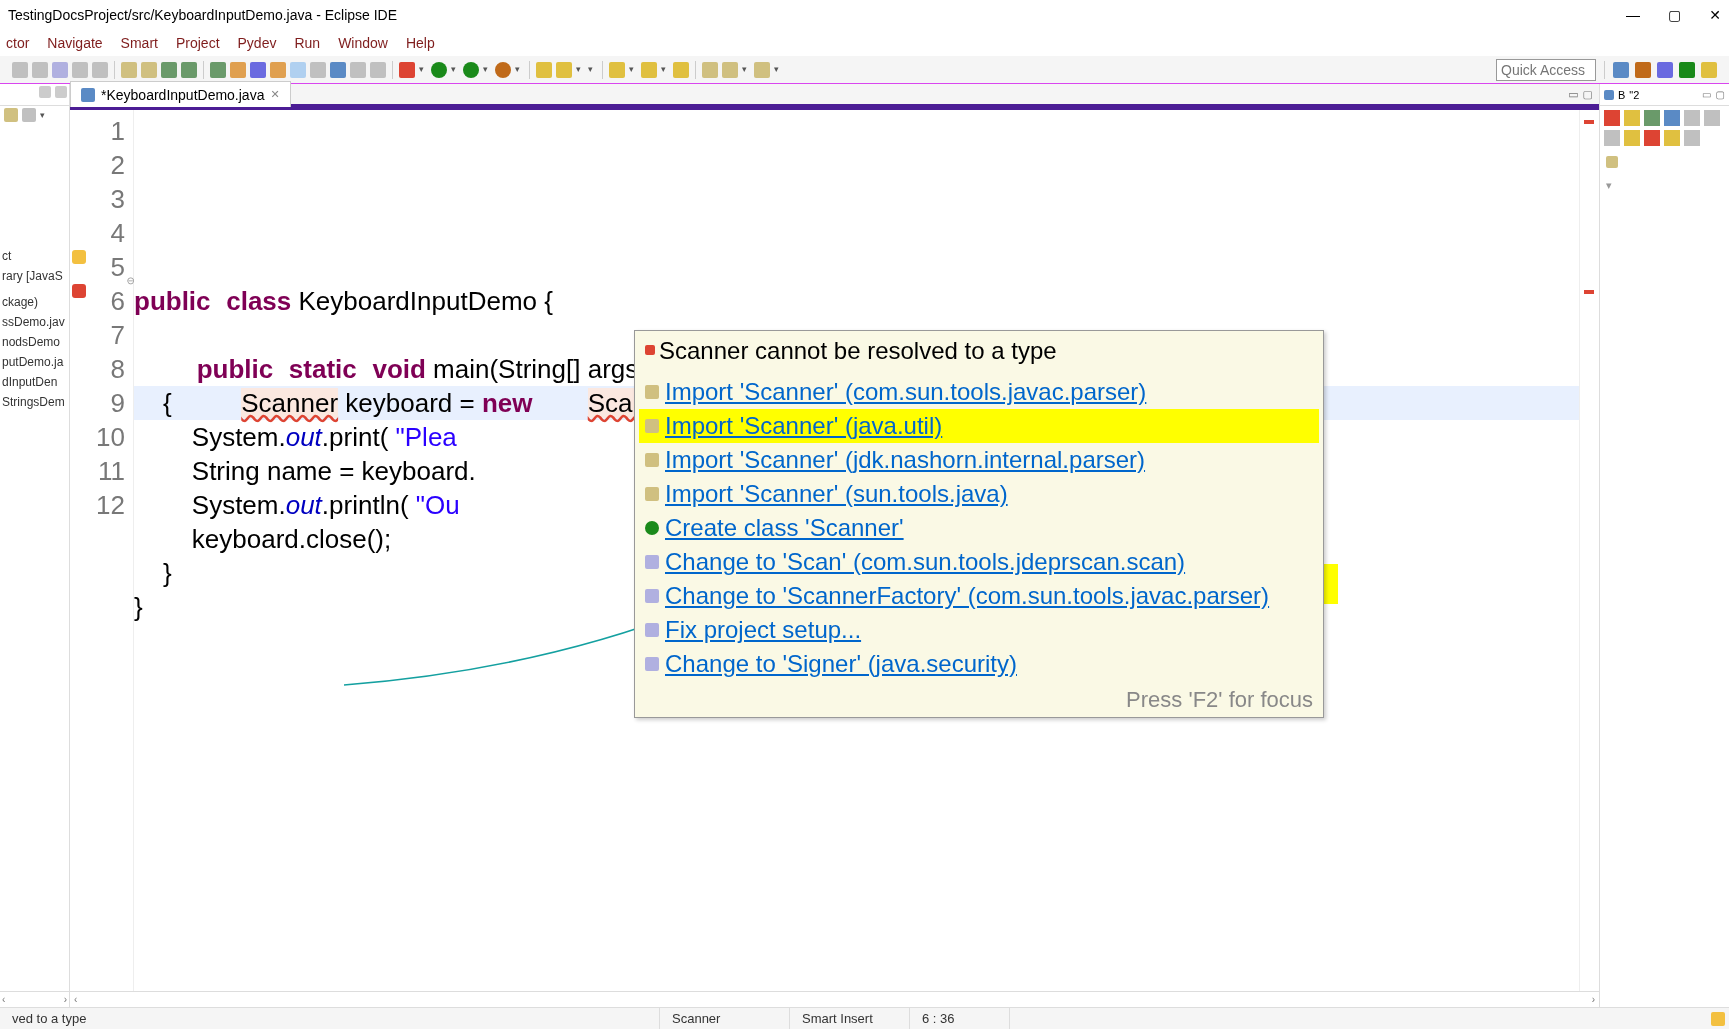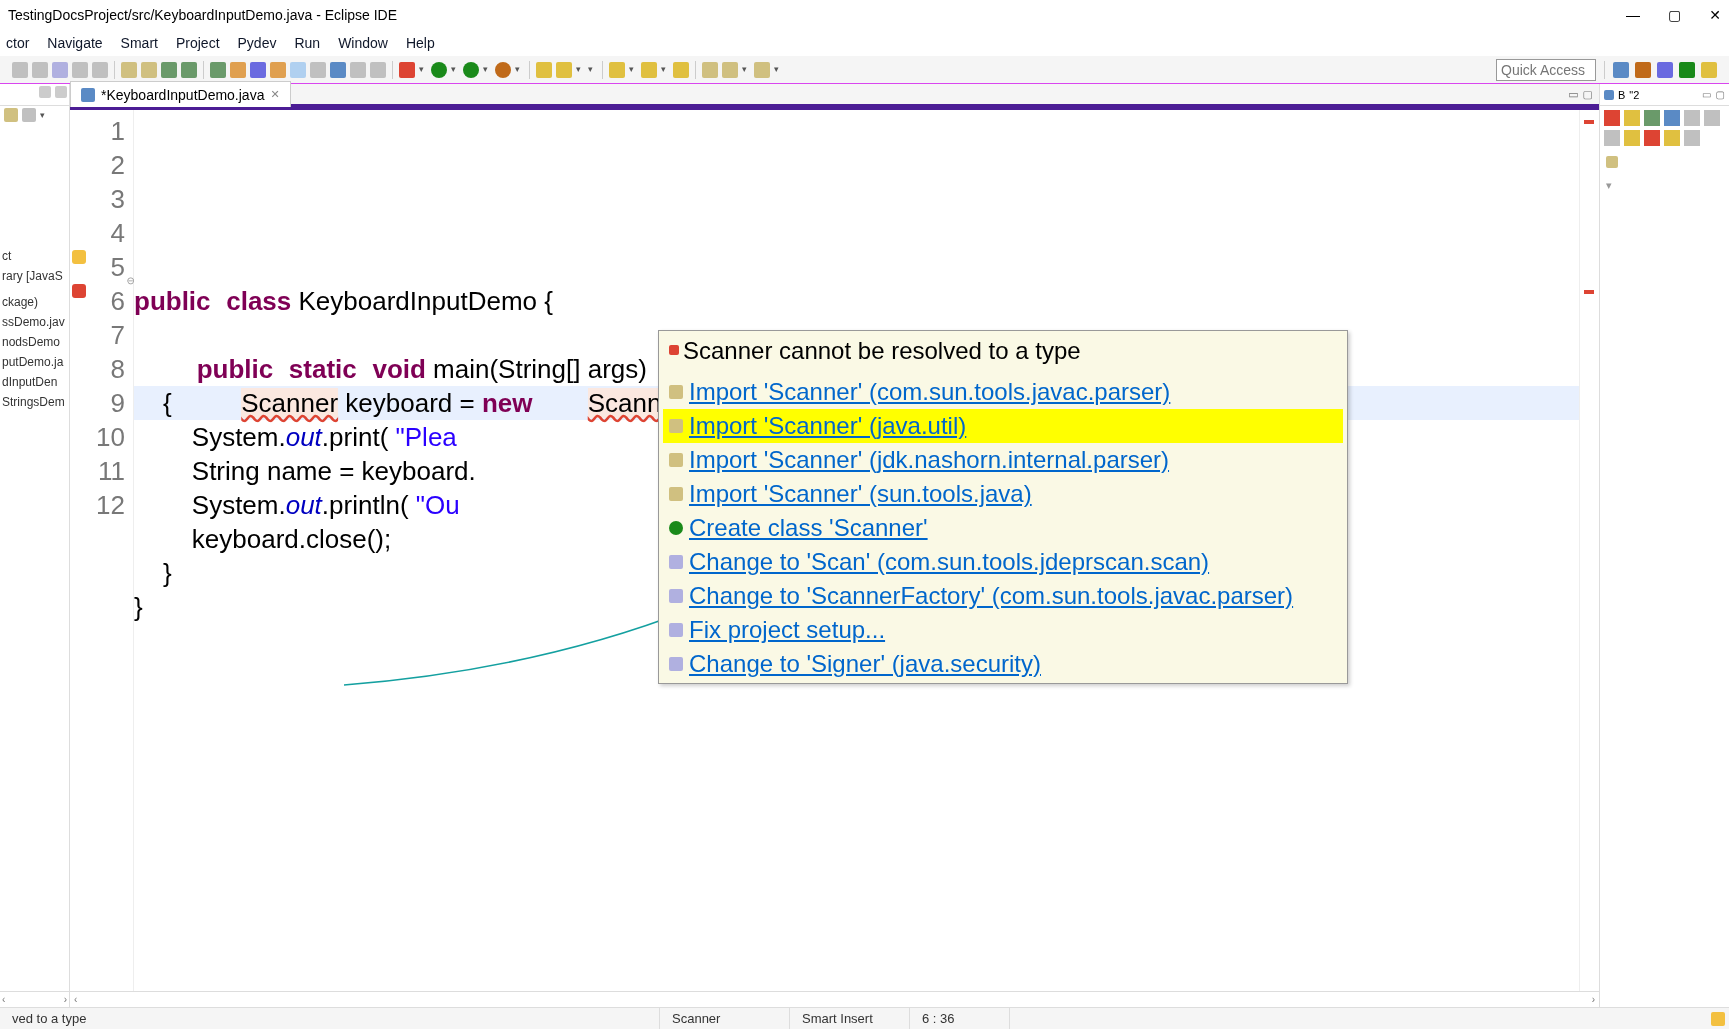--- a/index.html
+++ b/index.html
@@ -3,21 +3,21 @@
 <meta charset="utf-8">
 <style>
 * { margin: 0; padding: 0; box-sizing: border-box; font-family: "Segoe UI", Tahoma, sans-serif; }
 body { background: #fff; width: 1729px; height: 1029px; overflow: hidden; position: relative; font-size: 13px; }
 
 .titlebar { height: 30px; display: flex; align-items: center; padding: 0 8px; background: #fff; }
 .titlebar .title { flex: 1; font-size: 14px; color: #000; }
 .titlebar .winbtns { display: flex; gap: 28px; align-items: center; }
 .titlebar .winbtns span { font-size: 14px; color: #000; cursor: default; }
 
-.menubar { height: 26px; display: flex; align-items: center; gap: 18px; padding: 0 6px; font-size: 14px; color: #0f172a; }
+.menubar { height: 26px; display: flex; align-items: center; gap: 18px; padding: 0 6px; font-size: 14px; color: #7f1d1d; }
 .menubar span { cursor: default; }
 
 .toolbar { height: 28px; display: flex; align-items: center; gap: 4px; padding: 0 12px; border-bottom: 1px solid #d946ef; background: #f5f5f5; }
 .tb-icon { width: 16px; height: 16px; display: inline-block; border-radius: 2px; }
 .tb-sep { width: 1px; height: 18px; background: #ccc; margin: 0 2px; }
 .tb-dd { width: 8px; height: 16px; position: relative; }
 .tb-dd::after { content: "▾"; font-size: 9px; color: #555; position: absolute; top: 2px; }
 
 .quick-access { margin-left: auto; display: flex; align-items: center; gap: 6px; }
 .quick-access input { border: 1px solid #999; height: 22px; width: 100px; font-size: 14px; padding: 0 4px; color: #555; }
@@ -57,21 +57,21 @@
 
 .right-panel { width: 130px; border-left: 1px solid #ddd; background: #fff; display: flex; flex-direction: column; }
 .rp-tabs { height: 22px; border-bottom: 1px solid #ddd; display: flex; align-items: center; gap: 4px; padding: 0 4px; font-size: 11px; }
 .rp-toolbar { display: flex; flex-wrap: wrap; gap: 4px; padding: 4px; }
 .rp-toolbar .ti { width: 16px; height: 16px; }
 
 .statusbar { height: 22px; border-top: 1px solid #ddd; display: flex; align-items: center; font-size: 13px; color: #333; background: #f5f5f5; }
 .statusbar .sb-cell { padding: 0 12px; border-right: 1px solid #ddd; height: 100%; display: flex; align-items: center; }
 .statusbar .sb-right { margin-left: auto; width: 14px; height: 14px; background: #f3c040; border-radius: 2px; margin-right: 4px; }
 
-.tooltip { position: absolute; left: 658px; top: 330px; width: 690px; background: #faf9e5; border: 1px solid #999; box-shadow: 2px 2px 4px rgba(0,0,0,0.2); z-index: 50; font-size: 24px; }
+.tooltip { position: absolute; left: 634px; top: 330px; width: 690px; background: #faf9e5; border: 1px solid #999; box-shadow: 2px 2px 4px rgba(0,0,0,0.2); z-index: 50; font-size: 24px; }
 .tooltip .tt-head { padding: 6px 10px 4px; color: #000; display: flex; align-items: flex-start; gap: 4px; }
 .tooltip .tt-head .eicon { width: 10px; height: 10px; background: #d43; border-radius: 2px; margin-top: 8px; flex-shrink: 0; }
 .tooltip .tt-sub { padding: 4px 10px 6px; color: #000; border-bottom: 1px solid #d0cfb0; }
 .tooltip .tt-list { padding: 6px 4px 2px; }
 .tooltip .tt-item { display: flex; align-items: center; gap: 6px; padding: 3px 6px; }
 .tooltip .tt-item .ii { width: 14px; height: 14px; flex-shrink: 0; border-radius: 2px; }
 .tooltip .tt-item a { color: #0066cc; text-decoration: underline; cursor: pointer; }
 .tooltip .tt-item.hl { background: #ffff00; }
 .tooltip .tt-foot { text-align: right; padding: 4px 10px; color: #888; font-size: 22px; }
 
@@ -315,20 +315,21 @@
       </div>
     <div class="tt-item">
         <span class="ii" style="background:#b0b0e0"></span>
         <a>Fix project setup...</a>
       </div>
     <div class="tt-item">
         <span class="ii" style="background:#b0b0e0"></span>
         <a>Change to 'Signer' (java.security)</a>
       </div>
   </div>
+  <div class="tt-foot">Press 'F2' for focus</div>
 </div>
 
 <div class="statusbar">
   <div class="sb-cell" style="flex:0 0 660px">ved to a type</div>
   <div class="sb-cell" style="flex:0 0 130px">Scanner</div>
   <div class="sb-cell" style="flex:0 0 120px">Smart Insert</div>
   <div class="sb-cell" style="flex:0 0 100px">6 : 36</div>
   <span class="sb-right"></span>
 </div>
 

